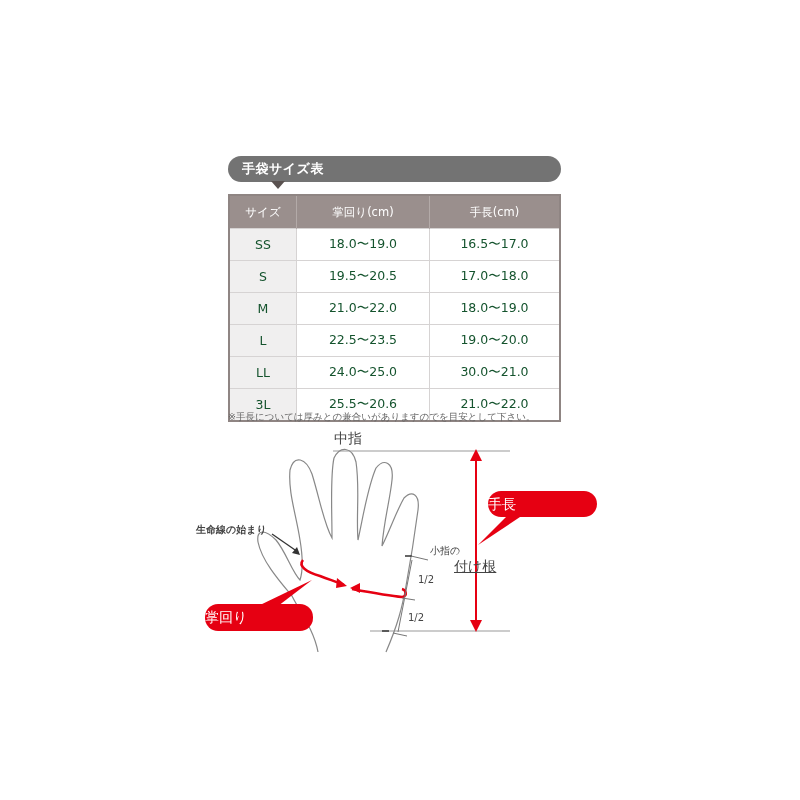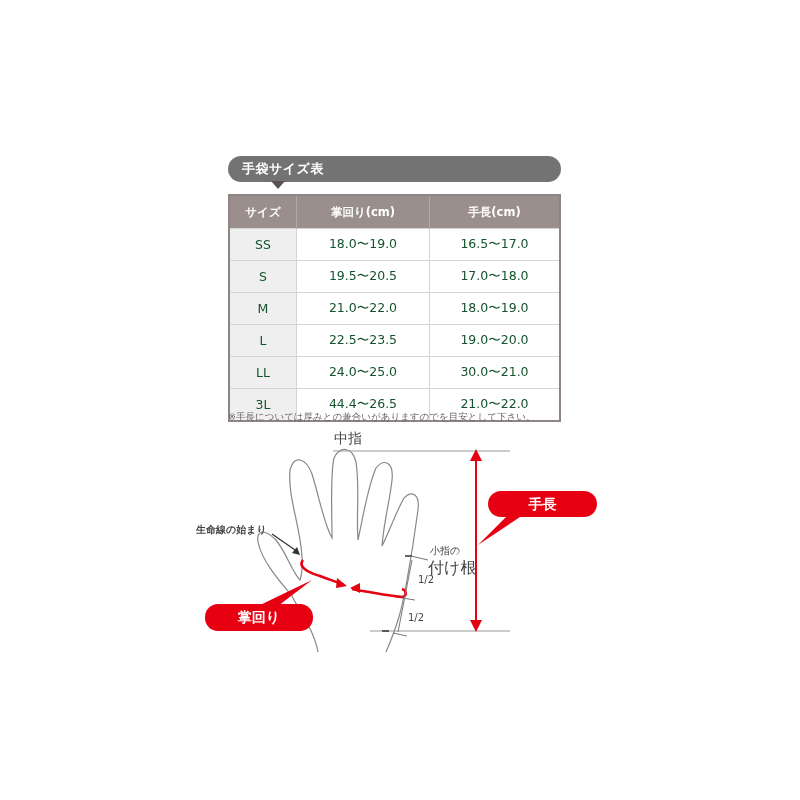--- a/index.html
+++ b/index.html
@@ -1,30 +1,30 @@
 <!DOCTYPE html>
 <html><head>
 <meta charset="utf-8">
 <style>
   html, body { margin:0; padding:0; background:#ffffff; }
   body { width:800px; height:800px; position:relative; overflow:hidden; font-family:"DejaVu Sans", sans-serif; color:#555; }
   .title-bar { position:absolute; left:228px; top:156px; width:333px; height:26px; background:#737373; border-radius:13px; }
   .title-text { position:absolute; left:14px; top:4px; font-size:13px; font-weight:bold; color:#fff; letter-spacing:0.5px; }
   .title-tail { position:absolute; left:43px; top:25px; width:0; height:0; border-left:7px solid transparent; border-right:7px solid transparent; border-top:8px solid #5a5250; }
   .size-table { position:absolute; left:228px; top:194px; width:333px; border-collapse:collapse; border:2px solid #8f8583; font-size:12.5px; }
-  .size-table th { background:#9a8f8d; color:#fff; font-weight:bold; height:30px; font-size:11.5px; border-left:1px solid #b3aaa8; }
+  .size-table th { background:#9a8f8d; color:#fff; font-weight:normal; height:30px; font-size:11.5px; border-left:1px solid #b3aaa8; }
   .size-table th:first-child { border-left:none; }
   .size-table td { height:29px; text-align:center; border-top:1px solid #d6d3d3; border-left:1px solid #d6d3d3; color:#14532d; }
   .size-table td.size { background:#f0efef; border-left:none; width:64px; }
   .size-table td.palm { width:130px; }
   .note { position:absolute; left:228px; top:411px; font-size:9.5px; color:#666; white-space:nowrap; }
   .diagram { position:absolute; left:0; top:0; }
   .lbl { position:absolute; font-size:10.5px; color:#444; white-space:nowrap; }
   .lbl-bold { font-weight:normal; font-size:14px; }
-  .bubble { position:absolute; background:#e60012; color:#fff; font-weight:bold; font-size:14px; border-radius:13px; text-align:center; }
+  .bubble { position:absolute; background:#e60012; color:#fff; font-weight:normal; font-size:14px; border-radius:13px; text-align:left; }
 </style>
 </head>
 <body>
 
 <div class="title-bar">
   <span class="title-text">手袋サイズ表</span>
   <div class="title-tail"></div>
 </div>
 
 <table class="size-table">
@@ -56,21 +56,21 @@
       <td class="palm">22.5〜23.5</td>
       <td>19.0〜20.0</td>
     </tr>
     <tr>
       <td class="size">LL</td>
       <td class="palm">24.0〜25.0</td>
       <td>30.0〜21.0</td>
     </tr>
     <tr>
       <td class="size">3L</td>
-      <td class="palm">44.4〜26.5</td>
+      <td class="palm">25.5〜20.6</td>
       <td>21.0〜22.0</td>
     </tr>
   </tbody>
 </table>
 
 <div class="note">※手長については厚みとの兼合いがありますのでを目安として下さい。</div>
 
 <svg class="diagram" width="800" height="800">
 
   <line x1="333" y1="451" x2="510" y2="451" stroke="#999" stroke-width="1"></line>
@@ -108,18 +108,18 @@
   <polygon points="476,632 470,620 482,620" fill="#e60012"></polygon>
 
   <polygon points="478,545 510,513 526,513" fill="#e60012"></polygon>
 
   <polygon points="258,606 312,580 278,606" fill="#e60012"></polygon>
 </svg>
 
 <div class="lbl lbl-bold" style="left:334px; top:430px;">中指</div>
 <div class="lbl" style="left:196px; top:523px; font-weight:bold; font-size:10px;">生命線の始まり</div>
 <div class="lbl" style="left:430px; top:544px; font-size:10px;">小指の</div>
-<div class="lbl" style="left:428px; top:558px; font-size:16px;">付け根</div>
+<div class="lbl" style="left:454px; top:558px; font-size:14px;text-decoration:underline;">付け根</div>
 <div class="lbl" style="left:418px; top:574px; font-size:10px;">1/2</div>
 <div class="lbl" style="left:408px; top:612px; font-size:10px;">1/2</div>
 
 <div class="bubble" style="left:488px; top:491px; width:109px; height:26px; line-height:26px;">手長</div>
 <div class="bubble" style="left:205px; top:604px; width:108px; height:27px; line-height:27px;">掌回り</div>
 
 </body></html>

